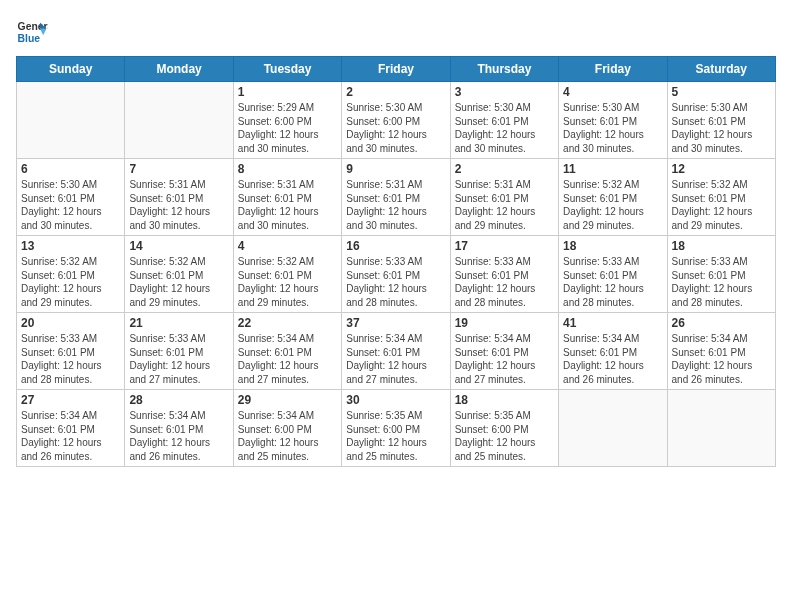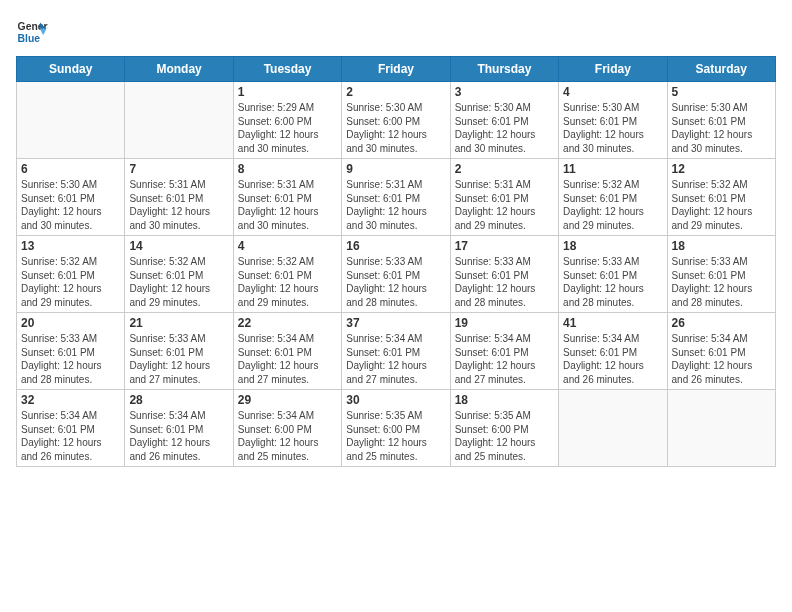--- a/index.html
+++ b/index.html
@@ -268,21 +268,21 @@
         </td>
         <td>
           <span class="day-num">26</span>
           <div class="day-info" style="white-space: pre-line;">Sunrise: 5:34 AM
 Sunset: 6:01 PM
 Daylight: 12 hours and 26 minutes.</div>
         </td>
       </tr>
       <tr>
         <td>
-          <span class="day-num">32</span>
+          <span class="day-num">27</span>
           <div class="day-info" style="white-space: pre-line;">Sunrise: 5:34 AM
 Sunset: 6:01 PM
 Daylight: 12 hours and 26 minutes.</div>
         </td>
         <td>
           <span class="day-num">28</span>
           <div class="day-info" style="white-space: pre-line;">Sunrise: 5:34 AM
 Sunset: 6:01 PM
 Daylight: 12 hours and 26 minutes.</div>
         </td>

